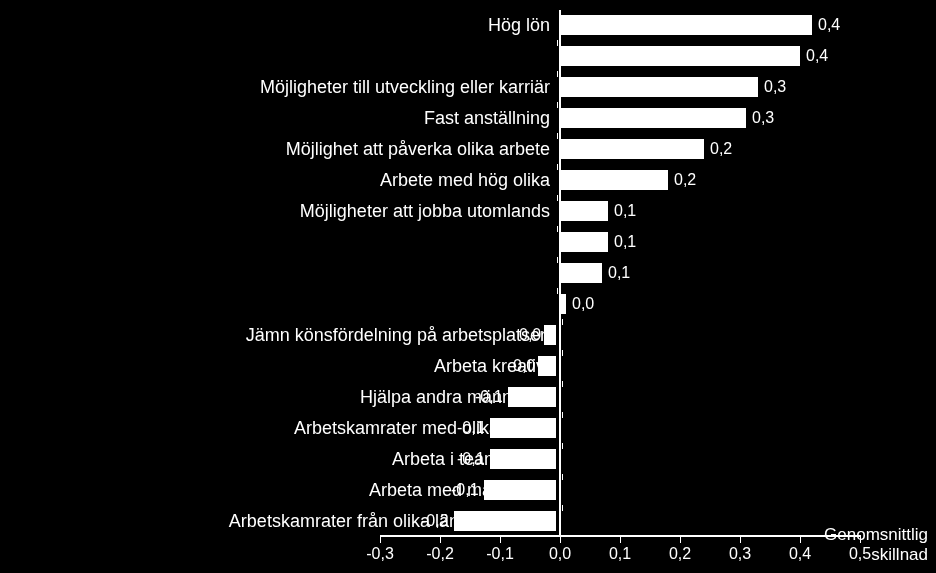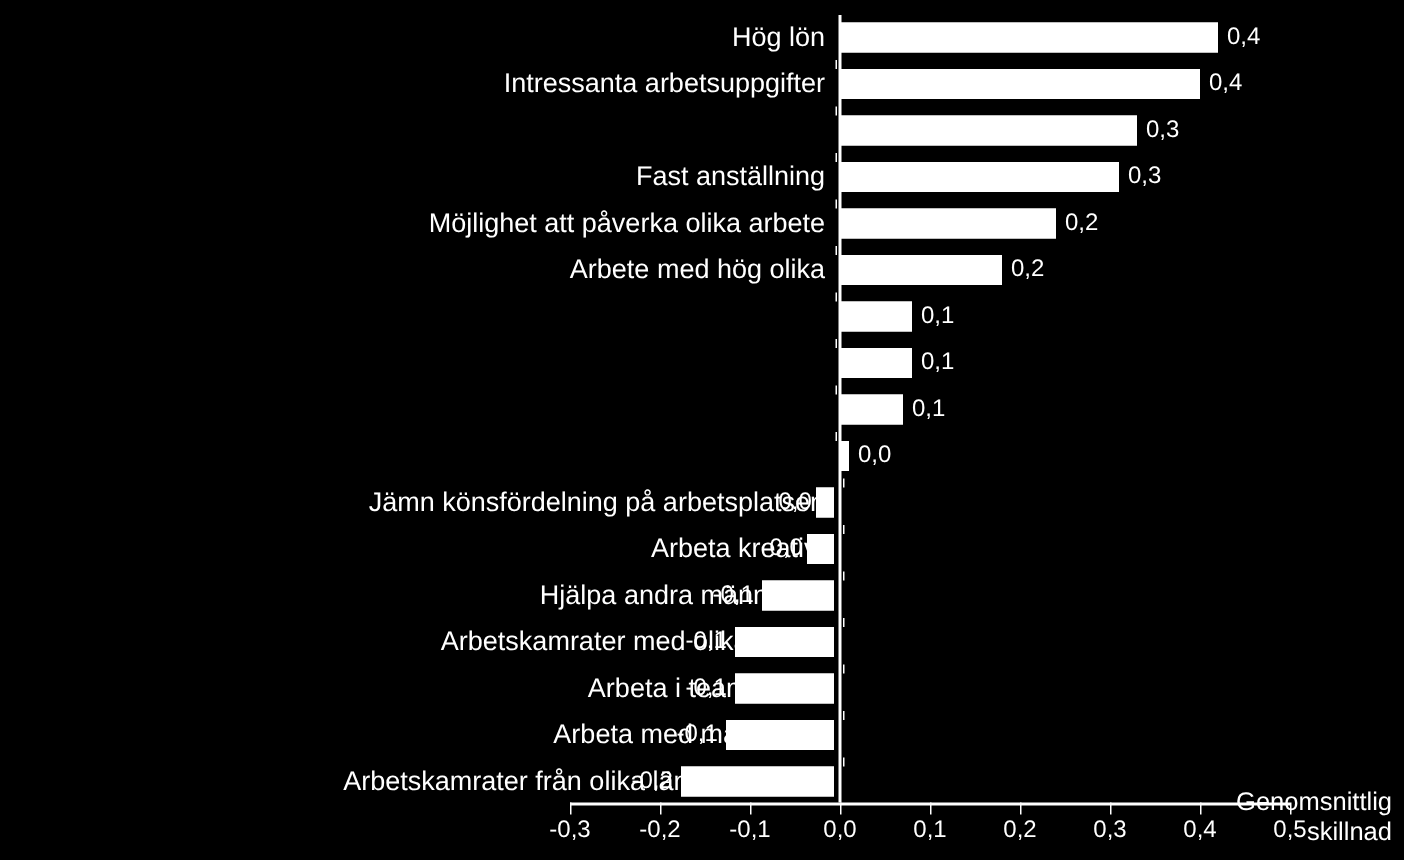--- a/index.html
+++ b/index.html
@@ -22,44 +22,45 @@
 
 <div class="chart">
   <div class="zeroline" style="height:525px"></div>
 
   <div class="row" style="top:10px">
     <span class="catlabel">Hög lön</span>
     <div class="bar pos" style="width:252px"></div>
     <span class="vlabel" style="left:818px">0,4</span>
   </div>
   <div class="row" style="top:41px">
-    <span class="catlabel">Intressanta arbetsuppgifter</span>
     <div class="bar pos" style="width:240px"></div>
     <span class="vlabel" style="left:806px">0,4</span>
   </div>
   <div class="row" style="top:72px">
+    <span class="catlabel">Möjligheter till utveckling eller karriär</span>
     <div class="bar pos" style="width:198px"></div>
     <span class="vlabel" style="left:764px">0,3</span>
   </div>
   <div class="row" style="top:103px">
     <span class="catlabel">Fast anställning</span>
     <div class="bar pos" style="width:186px"></div>
     <span class="vlabel" style="left:752px">0,3</span>
   </div>
   <div class="row" style="top:134px">
     <span class="catlabel">Möjlighet att påverka olika arbete</span>
     <div class="bar pos" style="width:144px"></div>
     <span class="vlabel" style="left:710px">0,2</span>
   </div>
   <div class="row" style="top:165px">
     <span class="catlabel">Arbete med hög olika</span>
     <div class="bar pos" style="width:108px"></div>
     <span class="vlabel" style="left:674px">0,2</span>
   </div>
   <div class="row" style="top:196px">
+    <span class="catlabel">Möjligheter att jobba utomlands</span>
     <div class="bar pos" style="width:48px"></div>
     <span class="vlabel" style="left:614px">0,1</span>
   </div>
   <div class="row" style="top:227px">
     <div class="bar pos" style="width:48px"></div>
     <span class="vlabel" style="left:614px">0,1</span>
   </div>
   <div class="row" style="top:258px">
     <div class="bar pos" style="width:42px"></div>
     <span class="vlabel" style="left:608px">0,1</span>

